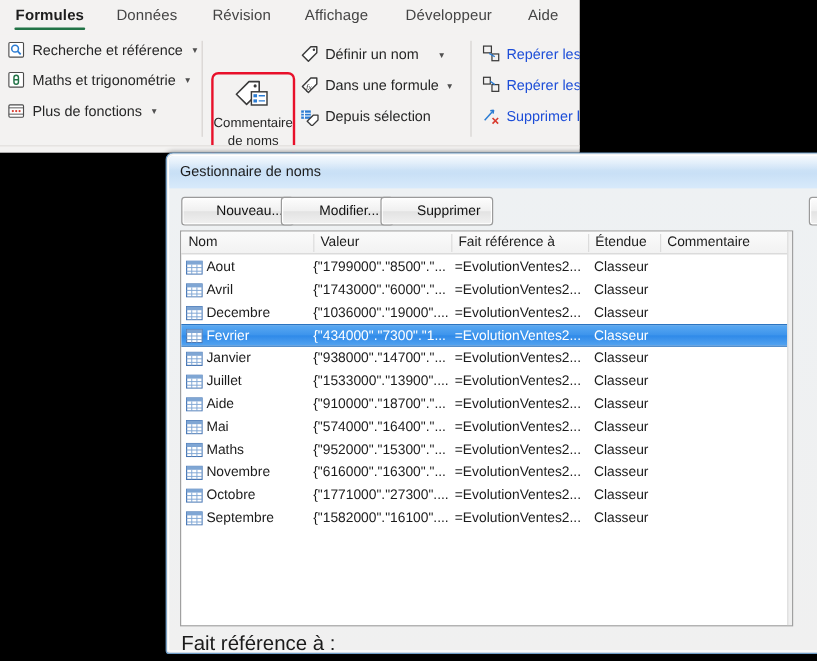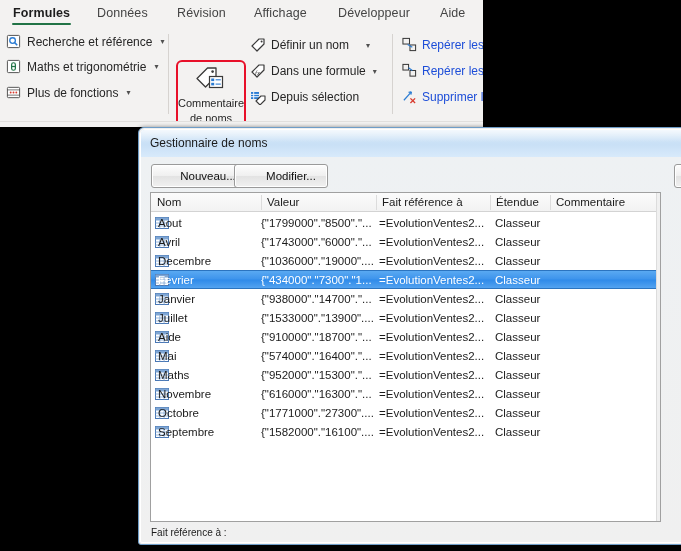--- a/index.html
+++ b/index.html
@@ -199,35 +199,35 @@
     font-size:11.5px;color:#1b1b1b;white-space:nowrap;
     cursor:default;
   }
   .row.sel{
     background:linear-gradient(to bottom,#5aa9f2 0%,#3d94ec 48%,#2f8ae9 52%,#53a3f0 100%);
     color:#ffffff;
     border-top:1px solid #2b74c0;border-bottom:1px solid #2b74c0;
     height:17px;
   }
   .c-icon{position:absolute;left:4px;width:14px;height:12px;}
-  .c-name{position:absolute;left:7px;}
+  .c-name{position:absolute;left:21px;}
   .c-val{position:absolute;left:110px;}
   .c-ref{position:absolute;left:228px;}
   .c-scope{position:absolute;left:344px;}
   .c-com{position:absolute;left:404px;}
 
   
   #list-gutter{
     position:absolute;right:0;top:0;width:3px;height:100%;
     background:#f0f0f0;border-left:1px solid #dcdcdc;
   }
 
   
   #refer-label{
-    position:absolute;left:10px;top:397px;font-size:10px;color:#1b1b1b;
+    position:absolute;left:10px;top:397px;font-size:17px;color:#1b1b1b;
     white-space:nowrap;
   }
   #refer-row{position:absolute;left:9px;top:412px;width:511px;height:21px;}
   .minibtn{
     position:absolute;top:0;width:19px;height:21px;
     border:1px solid #b9b9b9;border-radius:2px;
     background:linear-gradient(to bottom,#fafafa,#ededed);
     display:flex;align-items:center;justify-content:center;
     color:#b4b4b4;
   }
@@ -412,20 +412,23 @@
         <div class="winbtn" id="btn-close">✕</div>
       </div>
     </div>
 
     <div id="dlg-toolbar">
       <div class="btn" id="btn-new">
           <span>Nouveau...</span>
         </div>
       <div class="btn" id="btn-edit">
           <span>Modifier...</span>
+        </div>
+      <div class="btn" id="btn-del">
+          <span>Supprimer</span>
         </div>
       <div class="btn" id="btn-filter">
         <span>Filtrer</span>
         <span class="caret">▾</span>
       </div>
     </div>
 
     <div id="list-frame">
       <div id="list-header">
         <div class="colhdr" id="ch0">Nom</div>

